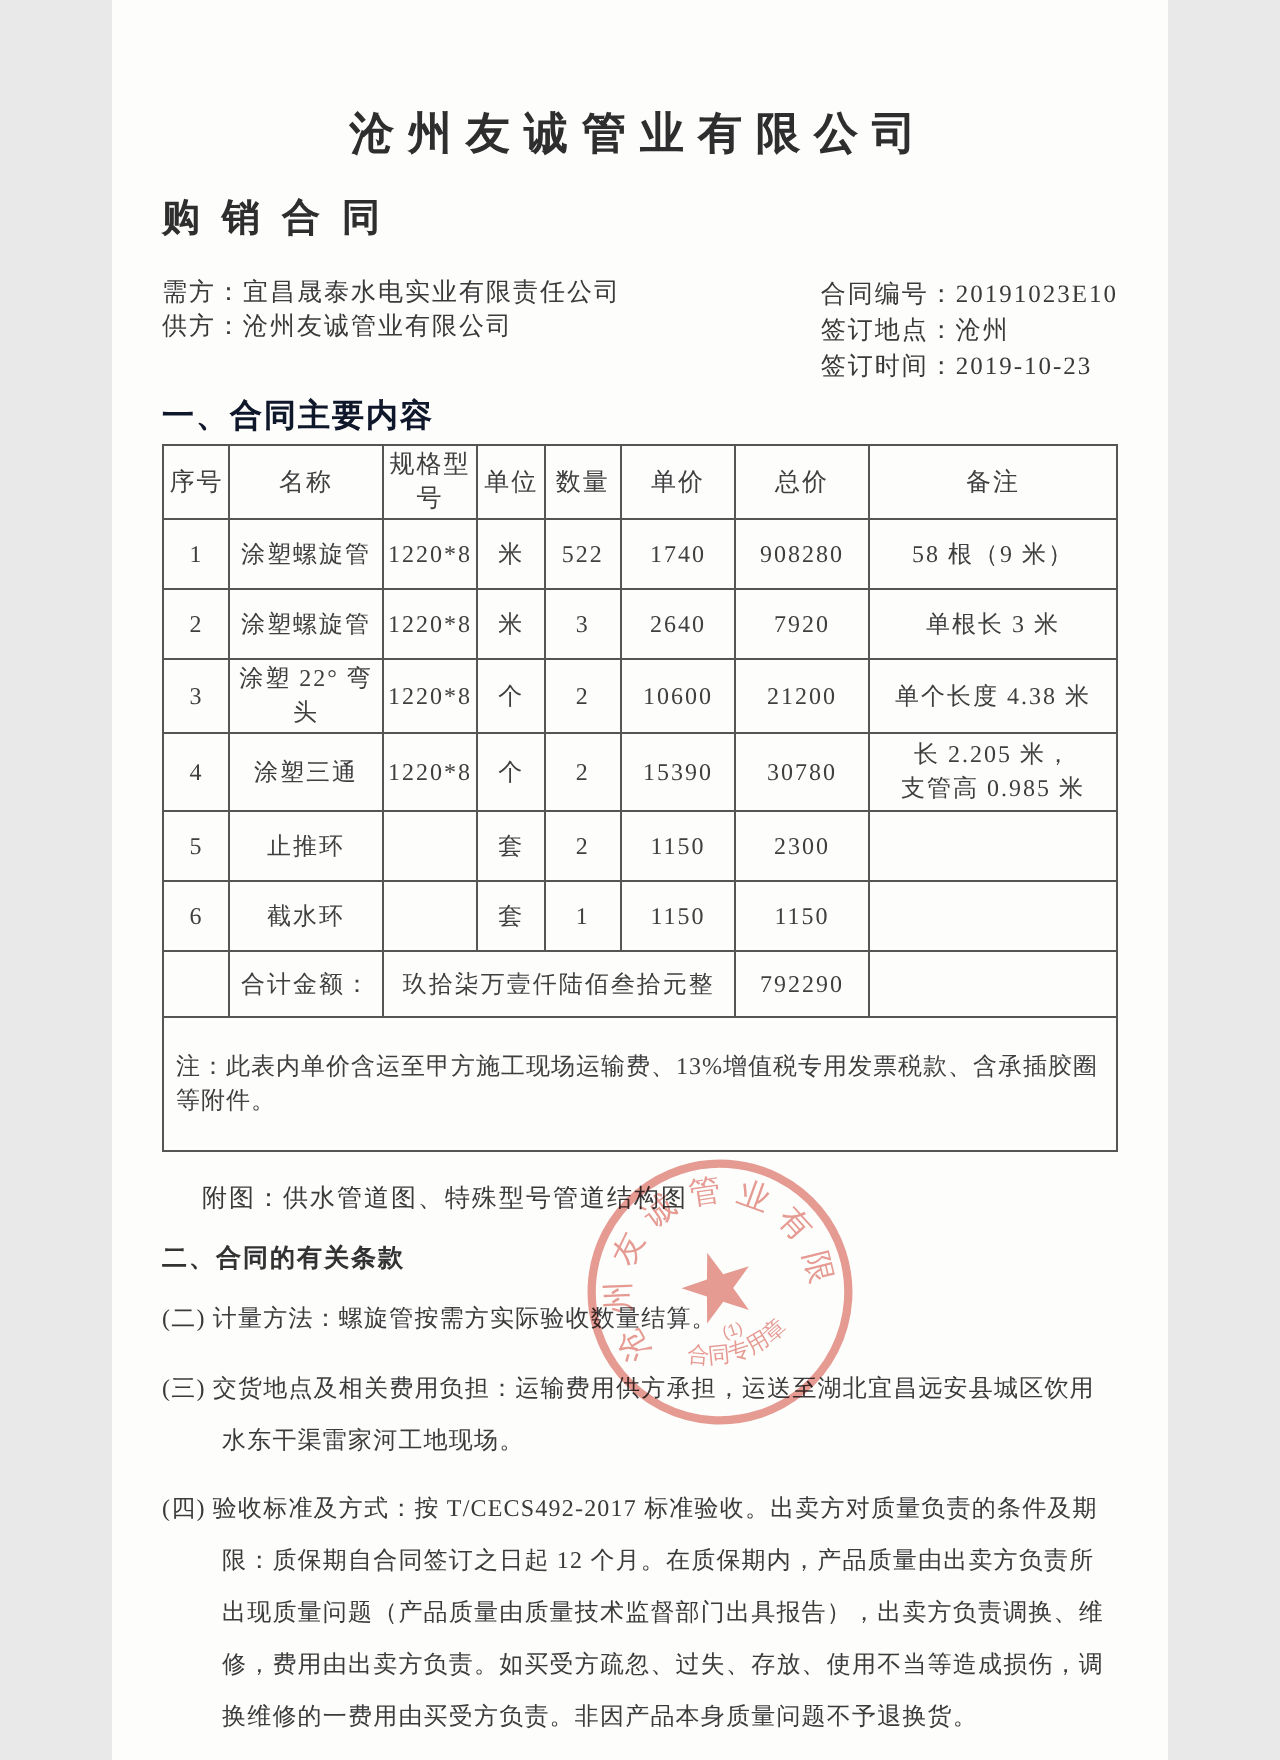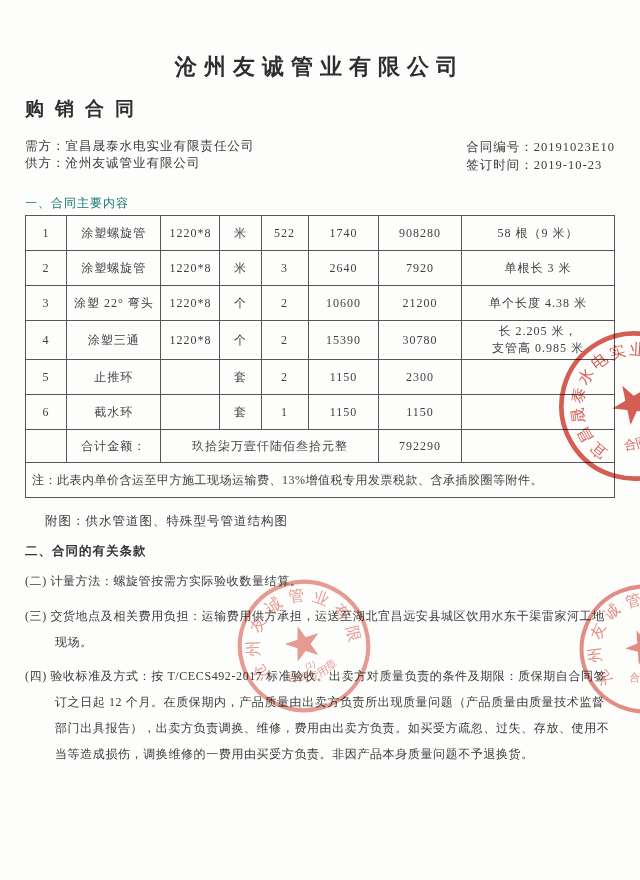--- a/index.html
+++ b/index.html
@@ -1,18 +1,18 @@
 <!DOCTYPE html>
 <html lang="zh"><head>
 <meta charset="utf-8">
 <style>
   html,body{margin:0;padding:0;background:#e9e9e9;}
   .page{
     position:relative;
-    width:640px;height:880px;
+    width:528px;height:880px;
     margin:0 auto;
     background:#fdfdfc;
     overflow:hidden;
     font-family:"Liberation Serif","DejaVu Serif",serif;
     color:#3a3a3a;
     box-sizing:border-box;
     padding:34px 25px 0 25px;
   }
   
   .company-title{
@@ -30,21 +30,21 @@
   
   .info-row{
     display:flex;justify-content:space-between;
     margin-top:16px;
     font-size:12.5px;
   }
   .info-left .line{letter-spacing:1px;}
   .info-left .line.supplier{margin-bottom:17px;}
   .info-right .line{line-height:18px;letter-spacing:1px;}
   .sec-heading{
-    font-size:12px;font-weight:400;color:#0f766e;
+    font-size:16px;font-weight:700;color:#0f172a;
     margin-top:6px;letter-spacing:1px;
   }
   
   table.main{
     width:100%;
     border-collapse:collapse;
     margin-top:3px;
     table-layout:fixed;
     font-size:12px;
   }
@@ -57,21 +57,21 @@
     color:#3f3f3f;
     letter-spacing:1px;
     overflow:hidden;
   }
   table.main tr.hdr td{height:32px;font-size:12.5px;}
   table.main tr.data td{height:32px;}
   table.main tr.data.tall td{height:36px;}
   .remark-twoline{white-space:pre-line;line-height:1.45;}
   table.main tr.total td{height:30px;}
   table.main tr.noterow td{
-    height:26px;text-align:left;padding:4px 6px;letter-spacing:0.5px;
+    height:26px;text-align:left;padding:16px 6px;letter-spacing:0.5px;
   }
   
   .attachment{margin-top:15px;font-size:12.5px;letter-spacing:1px;padding-left:20px;}
   .sec2-heading{margin-top:13px;font-size:12.5px;font-weight:700;letter-spacing:1px;color:#333;}
   .clause{
     margin:9px 0 0 0;
     font-size:12px;
     line-height:2.15;
     letter-spacing:0.6px;
     padding-left:30px;text-indent:-30px;
@@ -98,38 +98,49 @@
   <h1 class="company-title">沧州友诚管业有限公司</h1>
   <h2 class="contract-title">购销合同</h2>
 
   <div class="info-row">
     <div class="info-left">
       <div class="line buyer"><span>需方：</span><span>宜昌晟泰水电实业有限责任公司</span></div>
       <div class="line supplier"><span>供方：</span><span>沧州友诚管业有限公司</span></div>
     </div>
     <div class="info-right">
       <div class="line"><span>合同编号：</span><span>20191023E10</span></div>
+      <div class="line"><span>签订地点：</span><span>沧州</span></div>
       <div class="line"><span>签订时间：</span><span>2019-10-23</span></div>
     </div>
   </div>
 
   <div class="sec-heading">一、合同主要内容</div>
 
   <table class="main">
     <colgroup>
       <col style="width:7%">
         <col style="width:16%">
         <col style="width:10%">
         <col style="width:7%">
       <col style="width:8%">
         <col style="width:12%">
         <col style="width:14%">
         <col style="width:26%">
     </colgroup>
     <tbody>
+        <tr class="hdr">
+      <td>序号</td>
+      <td>名称</td>
+      <td>规格型号</td>
+      <td>单位</td>
+      <td>数量</td>
+      <td>单价</td>
+      <td>总价</td>
+      <td>备注</td>
+    </tr>
     <tr class="data">
       <td>1</td>
       <td>涂塑螺旋管</td>
       <td>1220*8</td>
       <td>米</td>
       <td>522</td>
       <td>1740</td>
       <td>908280</td>
       <td>58 根（9 米）</td>
     </tr>

